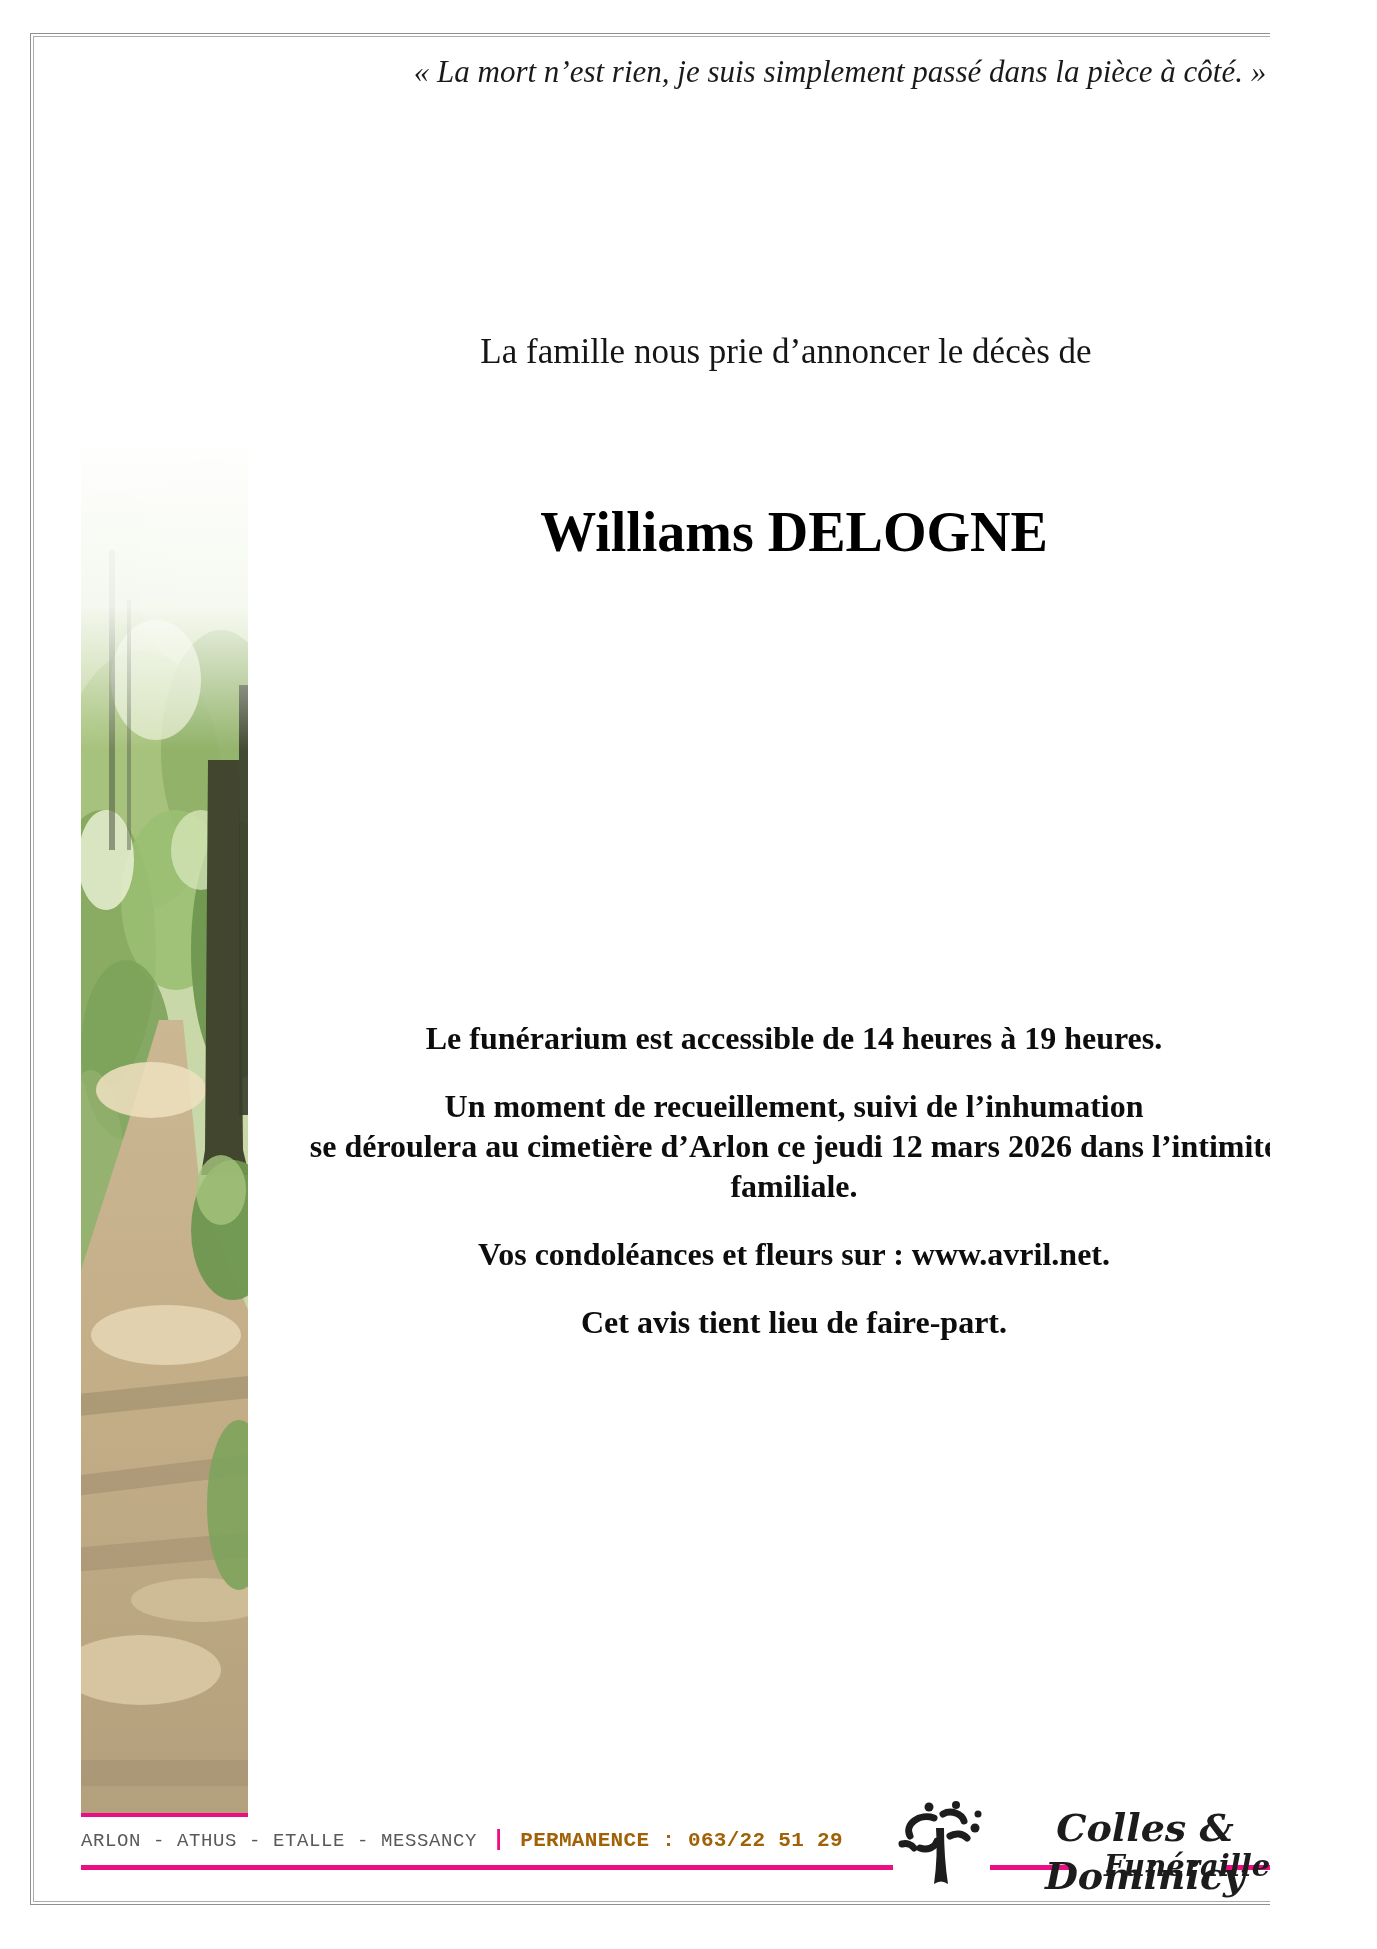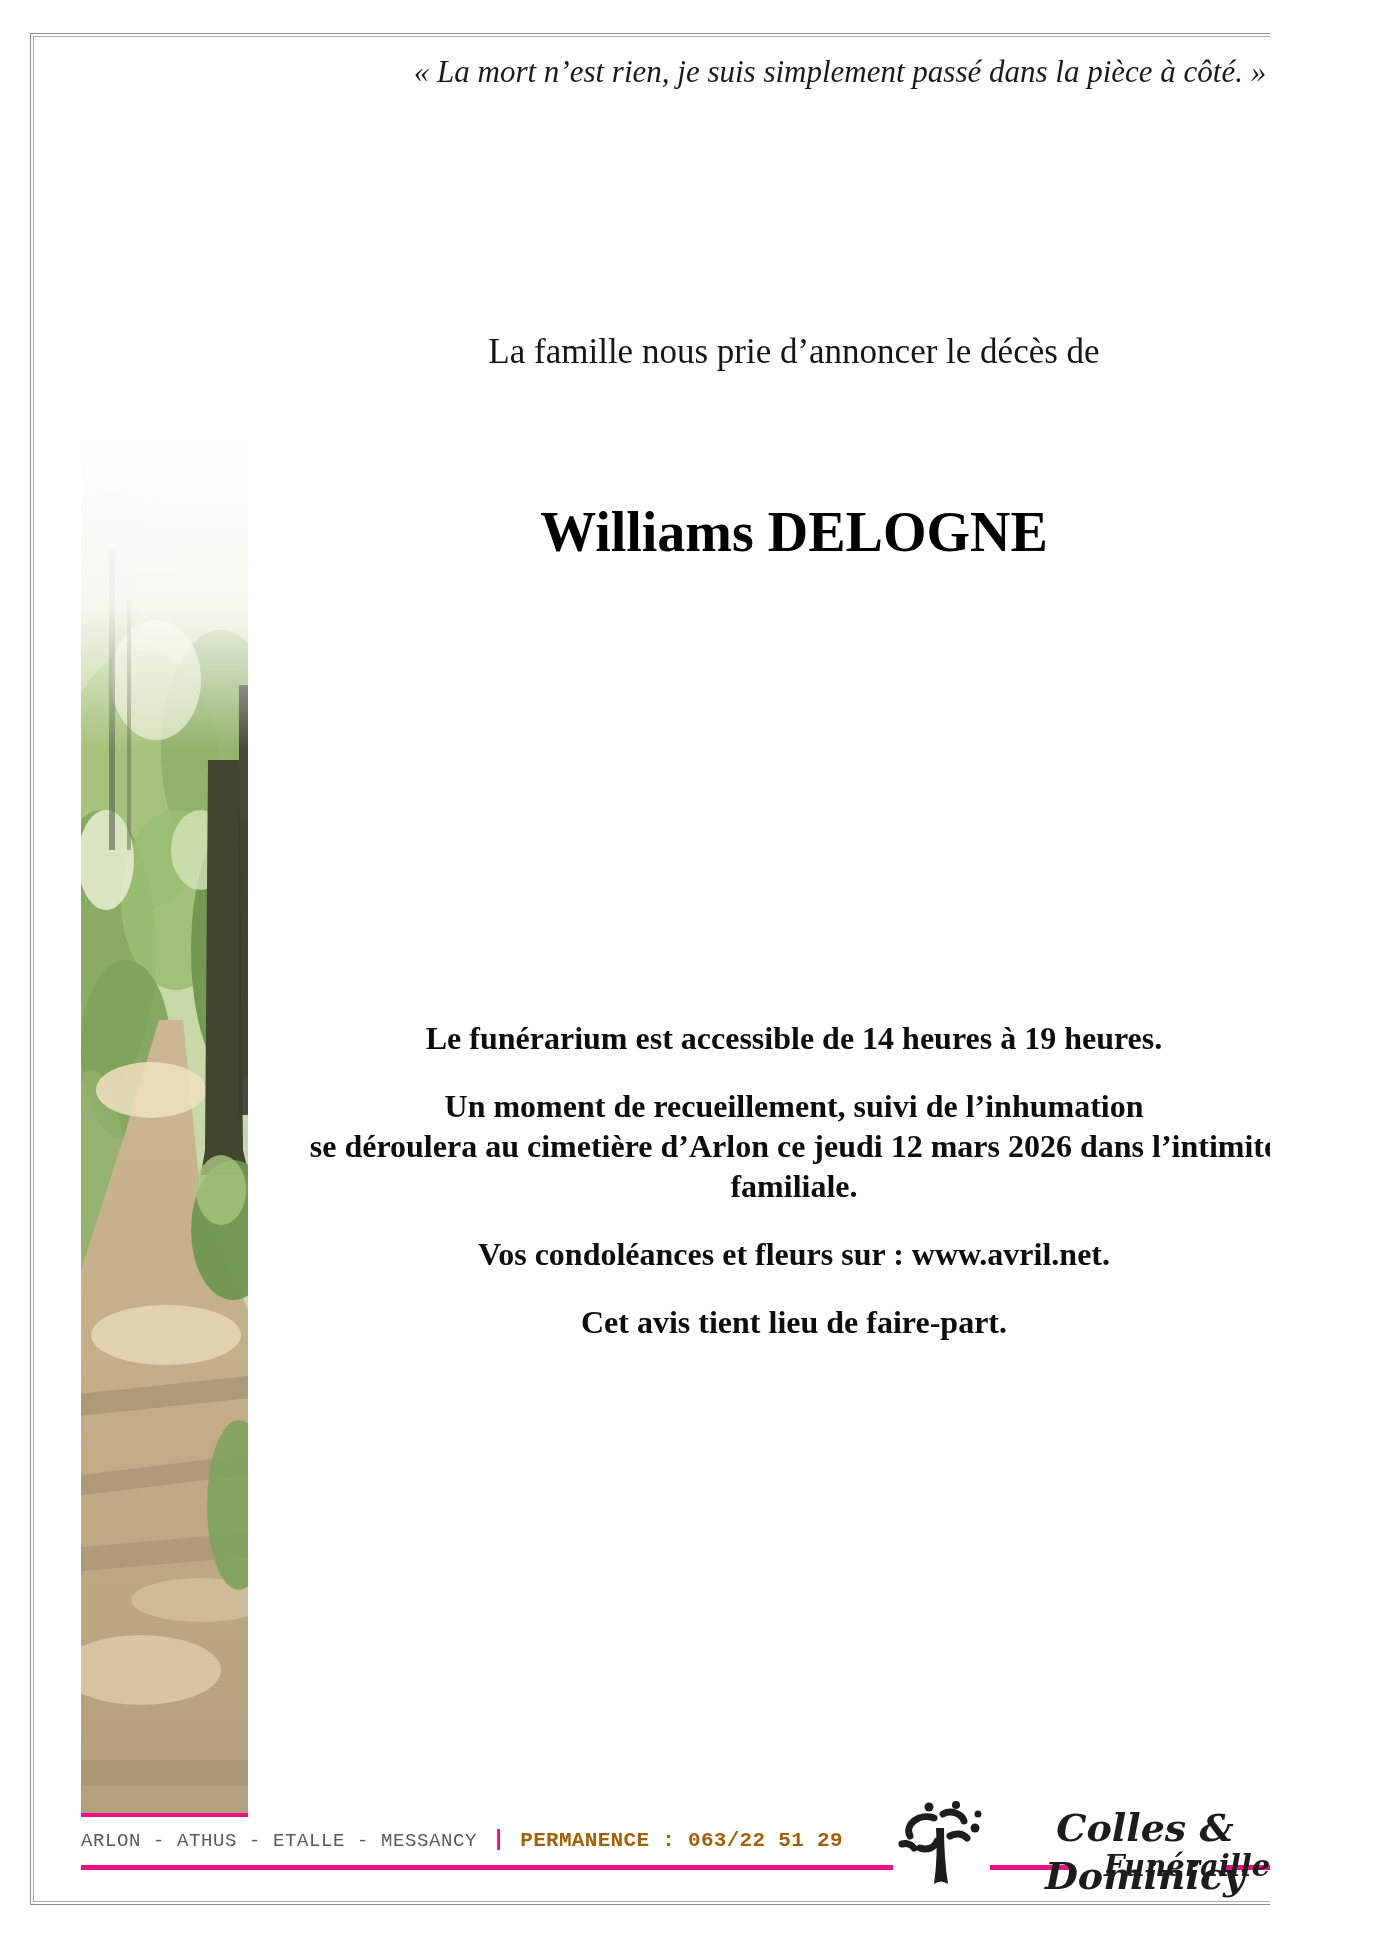--- a/index.html
+++ b/index.html
@@ -17,21 +17,21 @@
     border:1px solid #8f8f8f;box-sizing:border-box;
   }
   .frame-inner{
     position:absolute;inset:2px;border:1px solid #ababab;
   }
   .quote{
     position:absolute;left:370px;top:50px;width:940px;
     text-align:center;font-style:italic;font-size:31px;line-height:44px;color:#1a1a1a;
   }
   .intro{
-    position:absolute;left:248px;top:330px;width:1092px;
+    position:absolute;left:240px;top:330px;width:1092px;
     text-align:center;font-size:35px;line-height:44px;color:#151515;
   }
   .names{
     position:absolute;left:248px;top:492px;width:1092px;
     text-align:center;color:#000;
   }
   .names .title-line{font-size:56px;font-weight:bold;line-height:80px;}
   .names .life-dates{font-size:35px;line-height:46px;margin-top:4px;color:#151515;}
   .announcement{
     position:absolute;left:248px;top:1018px;width:1092px;

